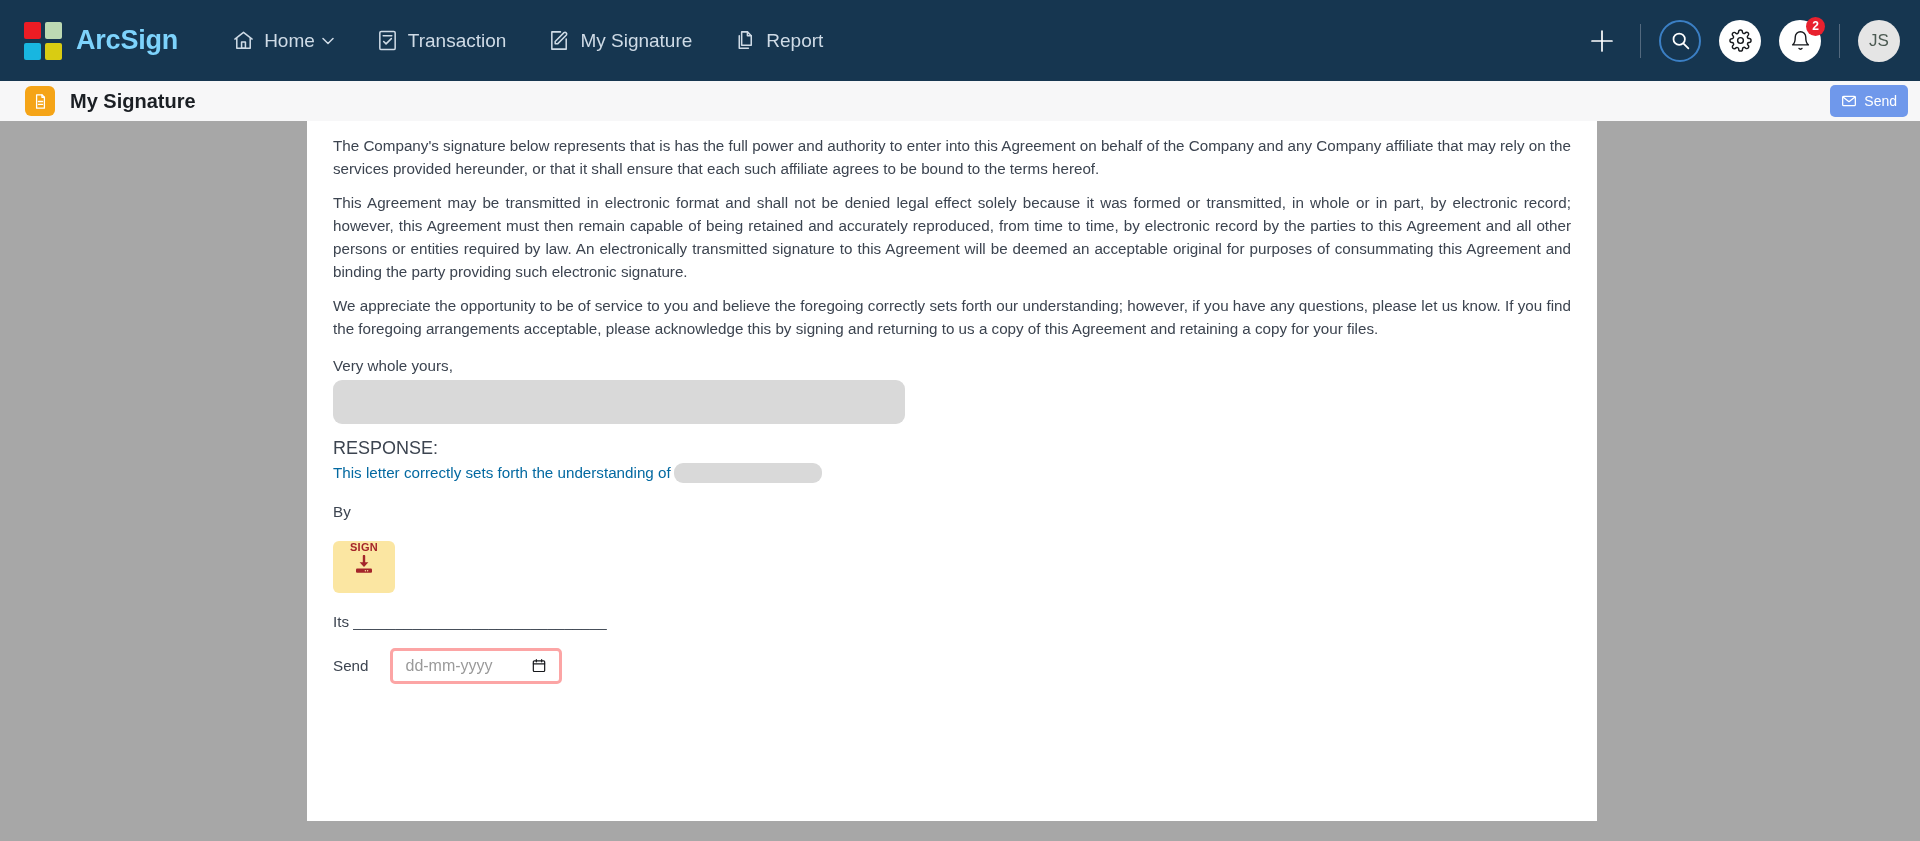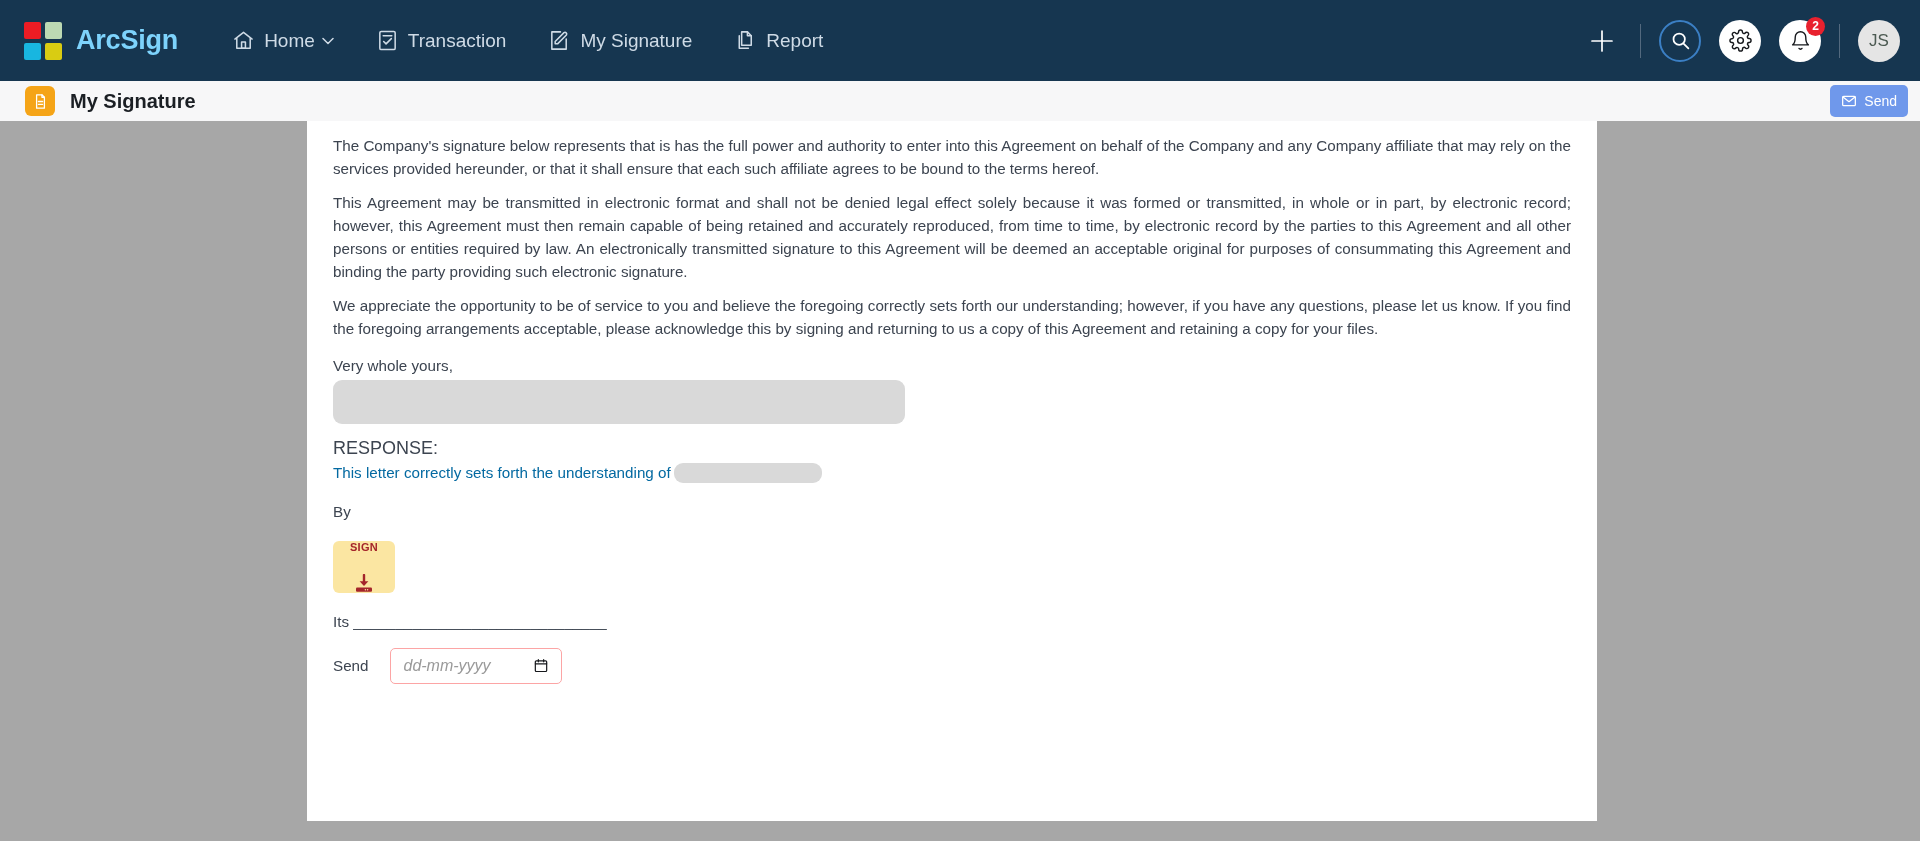--- a/index.html
+++ b/index.html
@@ -145,40 +145,40 @@
     width: 148px; height: 20px;
     background: #d9d9d9; border-radius: 9px;
     margin-left: 3px;
   }
   .by-label { font-size: 15.2px; color: #3c4450; margin: 0 0 4px 0; }
 
   .sign-box {
     width: 62px; height: 52px;
     background: #fbe6a2; border-radius: 6px;
     display: flex; flex-direction: column;
-    align-items: center; justify-content: space-between;
+    align-items: center; justify-content: flex-start;
     cursor: pointer; margin-bottom: 20px; margin-top: 21px;
   }
   .sign-text {
     color: #a4252a; font-size: 11px; font-weight: bold;
     letter-spacing: 0.3px; margin-bottom: 2px;
   }
 
   .its-line {
     font-size: 15.2px; color: #3c4450; margin: 0 0 18px 0;
     white-space: pre;
   }
   .date-row { display: flex; align-items: center; }
   .date-label { font-size: 15.2px; color: #3c4450; margin-right: 22px; }
   .date-input {
     width: 172px; height: 36px;
-    border: 1px solid #fca5a5; border-radius: 5px;
+    border: 3px solid #fca5a5; border-radius: 5px;
     background: #ffffff;
     display: flex; align-items: center;
-    padding: 0 12px; cursor: pointer; font-style: italic;
+    padding: 0 12px; cursor: pointer;
   }
   .date-ph { color: #9a9a9a; font-size: 16px; flex: 1; }
 </style>
 </head>
 <body>
 
 <div class="topnav">
 
   <div class="brand">
     <div class="logo-grid">

